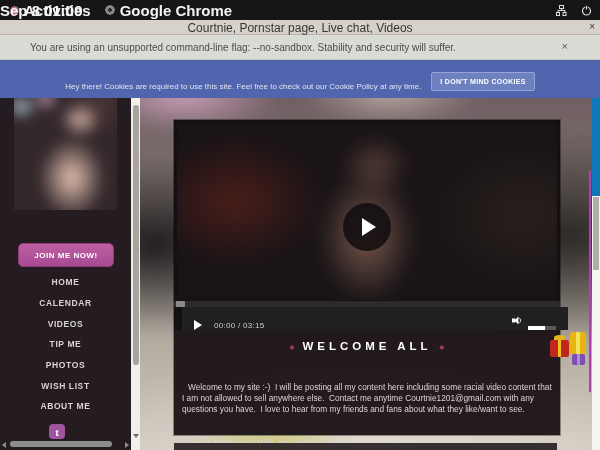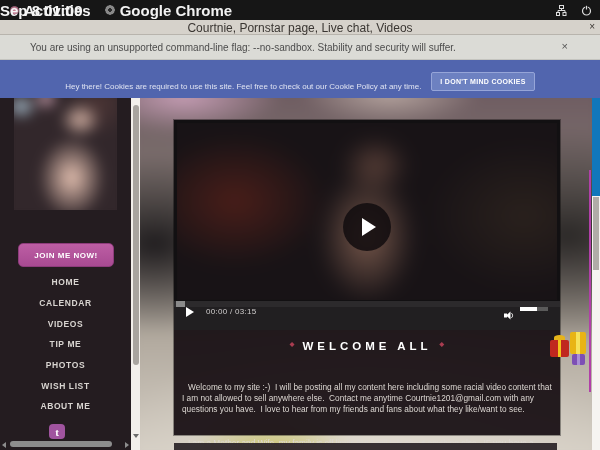--- a/index.html
+++ b/index.html
@@ -108,34 +108,34 @@
         radial-gradient(ellipse 130px 100px at 88% 52%, #2a211d 0%, rgba(42,33,29,0) 75%),
         #181316;
       filter:blur(9px); }
   .play-overlay { position:absolute; left:50%; top:107px; transform:translate(-50%,-50%);
                   width:48px; height:48px; border-radius:50%; background:rgba(16,12,14,0.85);
                   display:flex; align-items:center; justify-content:center; }
   .play-overlay .tri { width:0; height:0; border-left:14px solid #fff;
                        border-top:9px solid transparent; border-bottom:9px solid transparent; margin-left:4px; }
   .progress-row { position:absolute; left:0px; top:181px; width:386px; height:6px; background:#2c2a2c; }
   .progress-scrubber { position:absolute; left:2px; top:0px; width:9px; height:6px; background:#8a8a8a; }
-  .controls { position:absolute; left:0; top:187px; width:386px; height:23px; background:#211f21;
-              display:flex; align-items:flex-start; }
+  .controls { position:absolute; left:8px; top:187px; width:386px; height:23px; background:#211f21;
+              display:flex; align-items:flex-end; }
   .ctrl-play { width:0; height:0; border-left:8px solid #fff; border-top:5.5px solid transparent;
                border-bottom:5.5px solid transparent; margin-left:12px; }
   .ctrl-time { color:#cfcccc; font-size:8px; margin-left:12px; letter-spacing:.3px; }
   .ctrl-spacer { flex:1; }
   .ctrl-vol-icon { margin-right:5px; }
   .vol-bar { width:28px; height:4px; background:#5a5a5a; margin-right:12px; position:relative; }
   .vol-fill { position:absolute; left:0; top:0; height:4px; width:17px; background:#fff; }
 
   
   .welcome { position:absolute; left:0; top:210px; width:386px; height:105px; }
   .welcome-head { margin-top:10px; text-align:center; color:#fff; font-size:11.5px; font-weight:bold;
-                  letter-spacing:4px; display:flex; align-items:flex-start; justify-content:center; gap:8px; }
+                  letter-spacing:4px; display:flex; align-items:center; justify-content:center; gap:8px; }
   .diamond { color:#a93c50; font-size:6px; letter-spacing:0; }
   .welcome-text { margin:7px 8px 0 8px; color:#ddd8d3; font-size:8.3px; line-height:11.3px; white-space:pre-wrap; }
   .welcome-text p { text-indent:6px; }
 
   
   .next-bar { position:absolute; left:34px; top:345px; width:383px; height:7px; background:rgba(44,36,40,0.94); }
 
   
   .gift-line { position:absolute; left:449px; top:72px; width:2px; height:222px; background:#b13fa8; }
   .gift { position:absolute; border-radius:2px; }

